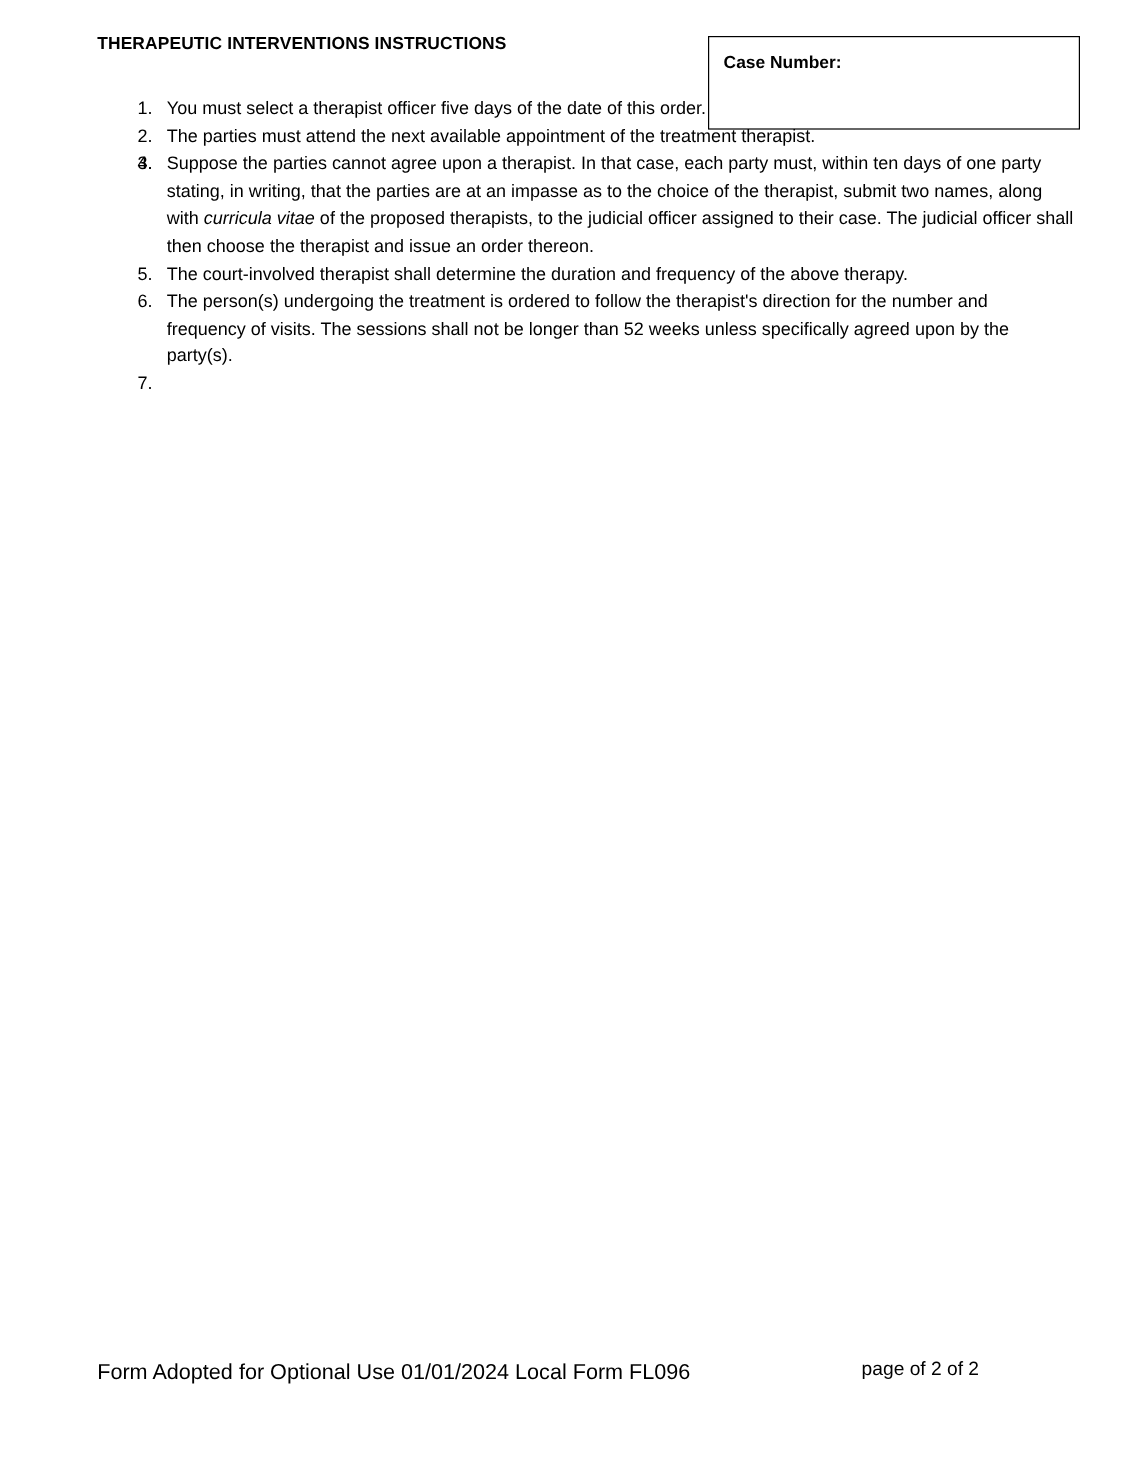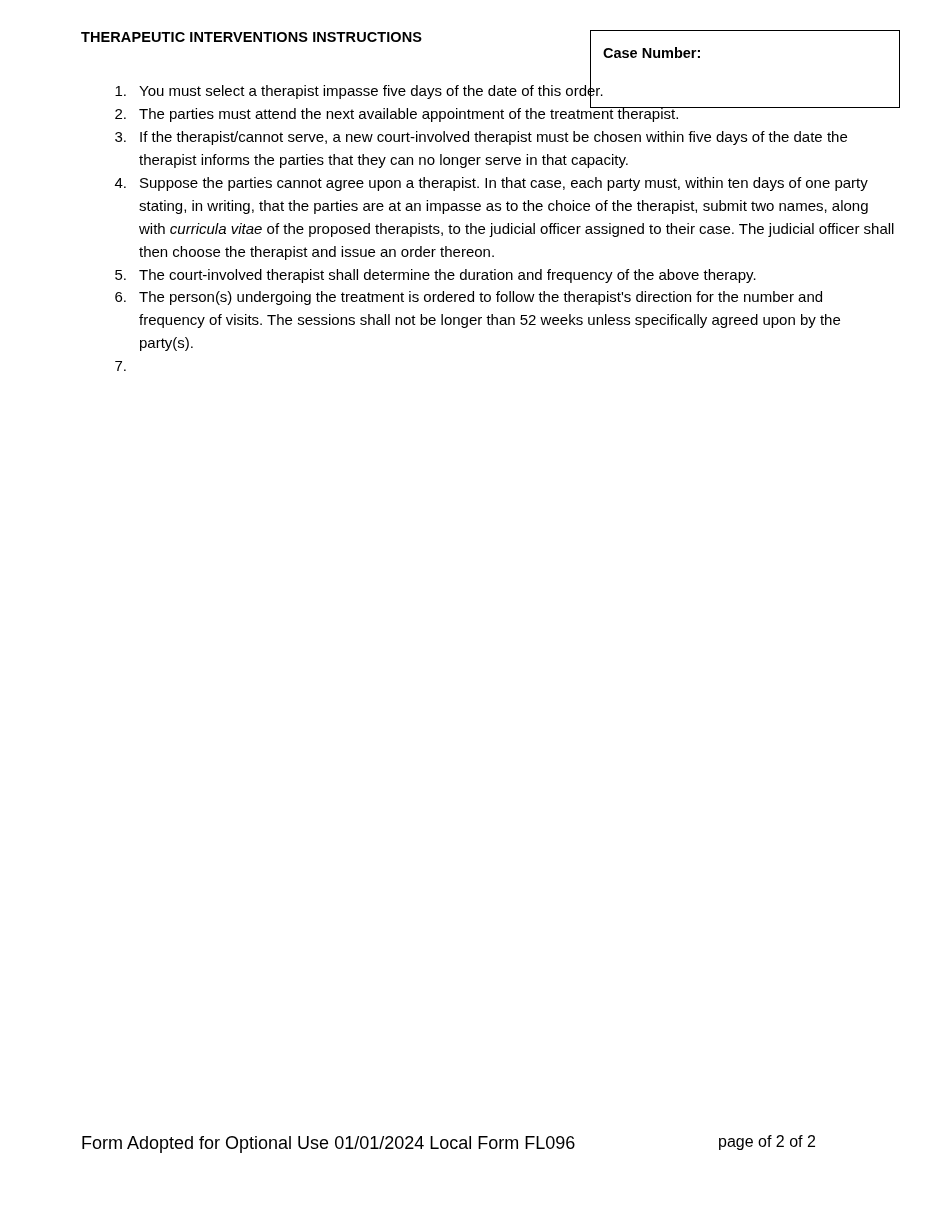--- a/index.html
+++ b/index.html
@@ -112,31 +112,30 @@
 
   <div class="case-box">
     <div class="case-box-label">Case Number:</div>
     <div class="case-box-value"></div>
   </div>
 
   <ol class="list">
 
     <li class="list-item item-1">
       <span class="list-num">1.</span>
-      <span>You must select a therapist impasse five days of the date of this order.</span>
+      <span>You must select a therapist officer five days of the date of this order.</span>
     </li>
 
     <li class="list-item item-2">
       <span class="list-num">2.</span>
       <span>The parties must attend the next available appointment of the treatment therapist.</span>
     </li>
 
     <li class="list-item item-3">
       <span class="list-num">3.</span>
-      <span>If the therapist/cannot serve, a new court-involved therapist must be chosen within five days of the date the therapist informs the parties that they can no longer serve in that capacity.</span>
     </li>
 
     <li class="list-item item-4">
       <span class="list-num">4.</span>
       <span>Suppose the parties cannot agree upon a therapist. In that case, each party must, within ten days of one party stating, in writing, that the parties are at an impasse as to the choice of the therapist, submit two names, along with </span><em class="ital">curricula vitae</em><span> of the proposed therapists, to the judicial officer assigned to their case. The judicial officer shall then choose the therapist and issue an order thereon.</span>
     </li>
 
     <li class="list-item item-5">
       <span class="list-num">5.</span>
       <span>The court-involved therapist shall determine the duration and frequency of the above therapy.</span>

